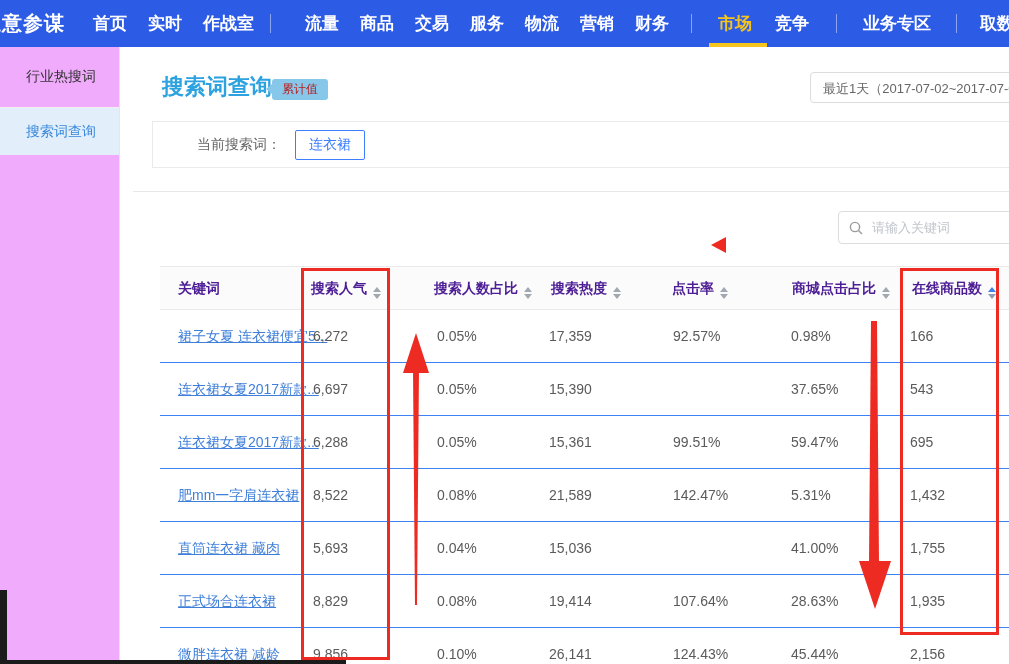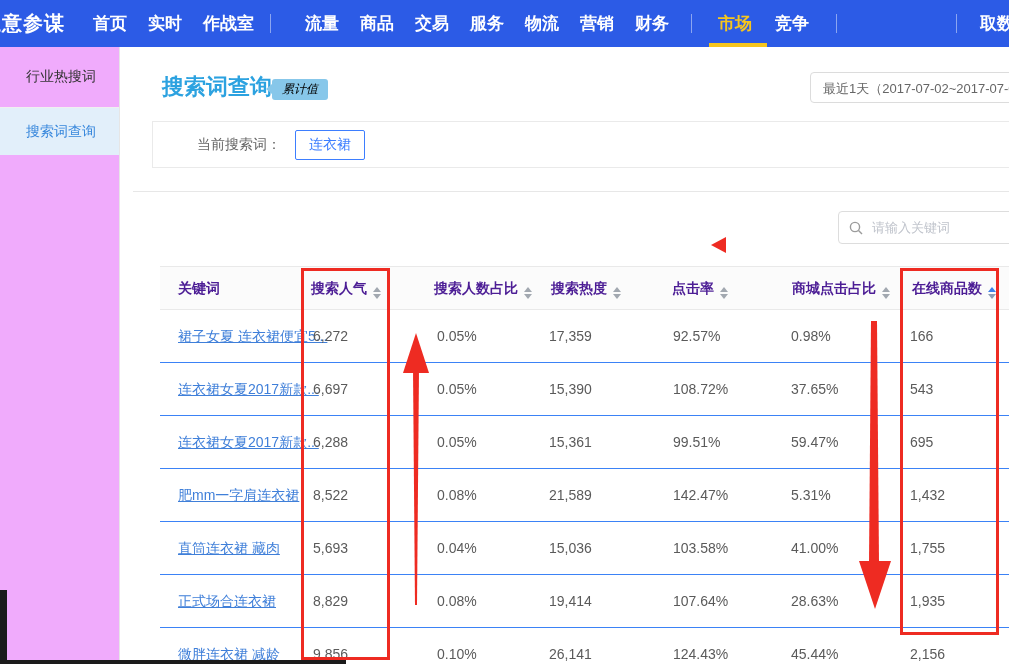--- a/index.html
+++ b/index.html
@@ -15,21 +15,21 @@
   .nav-sep{position:absolute;top:14px;width:1px;height:19px;background:rgba(255,255,255,.45);}
 
   
   .sidebar{position:absolute;left:0;top:47px;width:120px;height:639px;background:#f0abfc;border-right:1px solid #E6E6E6;box-sizing:border-box;}
   .side-item{display:flex;align-items:center;padding-left:26px;font-size:14px;color:#333;cursor:pointer;}
   .side-item.first{height:60px;border-bottom:1px solid #F0F0F0;}
   .side-item.selected{height:47px;background:#E2EFFA;color:#3787DC;}
 
   
   .page-title{position:absolute;left:162px;top:72px;font-size:22px;font-weight:bold;color:#2CA2E0;}
-  .badge{position:absolute;left:272px;top:79px;background:#87C7EA;color:#000000;font-size:12px;line-height:21px;padding:0 10px;border-radius:3px;font-style:italic;}
+  .badge{position:absolute;left:272px;top:79px;background:#87C7EA;color:#b91c1c;font-size:12px;line-height:21px;padding:0 10px;border-radius:3px;}
   .badge::before{content:"";position:absolute;left:-6px;top:5px;border-top:5px solid transparent;border-bottom:5px solid transparent;border-right:6px solid #87C7EA;}
   .date-box{position:absolute;left:810px;top:72px;width:220px;height:31px;border:1px solid #DCDCDC;border-radius:4px;background:#fff;
             line-height:31px;padding-left:12px;font-size:13px;color:#666;white-space:nowrap;overflow:hidden;box-sizing:border-box;cursor:pointer;}
 
   
   .filter-box{position:absolute;left:152px;top:121px;width:870px;height:47px;border:1px solid #EAEAEA;box-sizing:border-box;display:flex;align-items:center;}
   .filter-label{margin-left:44px;font-size:14px;color:#666;}
   .filter-value{margin-left:14px;border:1px solid #3D7EFF;color:#3D7EFF;font-size:14px;padding:5px 13px;border-radius:2px;background:#fff;cursor:pointer;}
 
   .section-divider{position:absolute;left:133px;top:191px;right:0;height:1px;background:#E7E7E7;}
@@ -83,20 +83,21 @@
     <span class="nav-item" style="left:360px">商品</span>
     <span class="nav-item" style="left:415px">交易</span>
     <span class="nav-item" style="left:470px">服务</span>
     <span class="nav-item" style="left:525px">物流</span>
     <span class="nav-item" style="left:580px">营销</span>
     <span class="nav-item" style="left:635px">财务</span>
     <span class="nav-sep" style="left:691px"></span>
     <span class="nav-item active" style="left:718px">市场</span>
     <span class="nav-item" style="left:775px">竞争</span>
     <span class="nav-sep" style="left:836px"></span>
+    <span class="nav-item" style="left:863px">业务专区</span>
     <span class="nav-sep" style="left:956px"></span>
     <span class="nav-item" style="left:980px">取数</span>
     <span class="nav-underline"></span>
   </div>
 
   <div class="sidebar">
     <div class="side-item first">行业热搜词</div>
     <div class="side-item selected">搜索词查询</div>
   </div>
 
@@ -155,21 +156,20 @@
       <span class="td" style="left:389px">17,359</span>
       <span class="td" style="left:513px">92.57%</span>
       <span class="td" style="left:631px">0.98%</span>
       <span class="td" style="left:750px">166</span>
     </div>
     <div class="tr">
       <a class="td kw" style="left:18px">连衣裙女夏2017新款...</a>
       <span class="td" style="left:153px">6,697</span>
       <span class="td" style="left:277px">0.05%</span>
       <span class="td" style="left:389px">15,390</span>
-      <span class="td" style="left:513px">108.72%</span>
       <span class="td" style="left:631px">37.65%</span>
       <span class="td" style="left:750px">543</span>
     </div>
     <div class="tr">
       <a class="td kw" style="left:18px">连衣裙女夏2017新款...</a>
       <span class="td" style="left:153px">6,288</span>
       <span class="td" style="left:277px">0.05%</span>
       <span class="td" style="left:389px">15,361</span>
       <span class="td" style="left:513px">99.51%</span>
       <span class="td" style="left:631px">59.47%</span>
@@ -182,21 +182,20 @@
       <span class="td" style="left:389px">21,589</span>
       <span class="td" style="left:513px">142.47%</span>
       <span class="td" style="left:631px">5.31%</span>
       <span class="td" style="left:750px">1,432</span>
     </div>
     <div class="tr">
       <a class="td kw" style="left:18px">直筒连衣裙 藏肉</a>
       <span class="td" style="left:153px">5,693</span>
       <span class="td" style="left:277px">0.04%</span>
       <span class="td" style="left:389px">15,036</span>
-      <span class="td" style="left:513px">103.58%</span>
       <span class="td" style="left:631px">41.00%</span>
       <span class="td" style="left:750px">1,755</span>
     </div>
     <div class="tr">
       <a class="td kw" style="left:18px">正式场合连衣裙</a>
       <span class="td" style="left:153px">8,829</span>
       <span class="td" style="left:277px">0.08%</span>
       <span class="td" style="left:389px">19,414</span>
       <span class="td" style="left:513px">107.64%</span>
       <span class="td" style="left:631px">28.63%</span>

